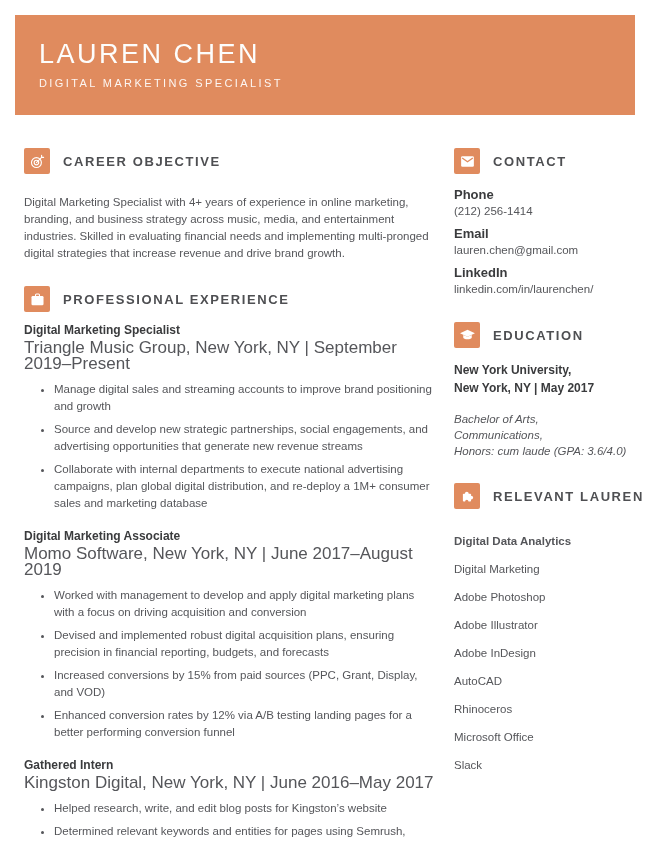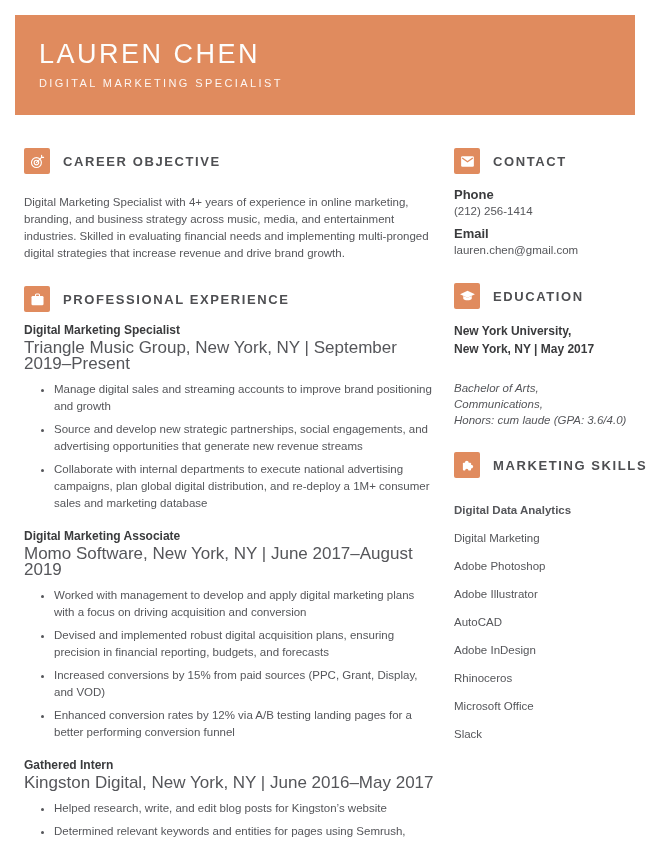--- a/index.html
+++ b/index.html
@@ -43,21 +43,21 @@
   
   .contact-list { margin-top:12px; }
   .contact-pair { margin-bottom:5px; }
   .contact-label { font-size:13px; font-weight:bold; color:var(--bold); line-height:17px; }
   .contact-value { font-size:11.5px; color:var(--body); line-height:17px; }
 
   
   .edu-header { margin-top:24px; }
   .edu-school { margin-top:13px; }
   .edu-school div { font-size:12px; font-weight:bold; color:var(--bold); line-height:18px; }
-  .edu-details { margin-top:22px; }
+  .edu-details { margin-top:14px; }
   .edu-details div { font-size:11.5px; font-style:italic; color:var(--body); line-height:16px; }
 
   
   .skills-header { margin-top:24px; }
   .skills-list { margin-top:0; }
   .skill-item { font-size:11.5px; color:var(--body); line-height:17px; margin-top:11px; }
   .skills-list .skill-item:first-child { margin-top:24px;font-weight:bold; }
 </style>
 </head>
 <body>
@@ -145,20 +145,24 @@
       </div>
       <div class="contact-list">
         <div class="contact-pair">
           <div class="contact-label">Phone</div>
           <div class="contact-value">(212) 256-1414</div>
         </div>
         <div class="contact-pair">
           <div class="contact-label">Email</div>
           <div class="contact-value">lauren.chen@gmail.com</div>
         </div>
+        <div class="contact-pair">
+          <div class="contact-label">LinkedIn</div>
+          <div class="contact-value">linkedin.com/in/laurenchen/</div>
+        </div>
       </div>
 
       <div class="section-header edu-header">
         <span class="icon-tile">
           <svg viewBox="0 0 24 24">
             <path d="M12 4L22.5 8.8 12 13.6 1.5 8.8Z" fill="#ffffff"></path>
             <path d="M6 11.2v3.6c0 1.4 2.7 2.6 6 2.6s6-1.2 6-2.6v-3.6l-6 2.7z" fill="#ffffff"></path>
           </svg>
         </span>
         <h2>EDUCATION</h2>
@@ -177,29 +181,29 @@
         <span class="icon-tile">
           <svg viewBox="0 0 24 24">
             <g fill="#ffffff">
               <rect x="5.5" y="8" width="11.5" height="11" rx="1.2"></rect>
               <circle cx="11" cy="8" r="2.7"></circle>
               <circle cx="17.2" cy="13.5" r="2.7"></circle>
             </g>
             <circle class="accent-fill" cx="11" cy="19" r="2.3"></circle>
           </svg>
         </span>
-        <h2>MARKETING SKILLS</h2>
+        <h2>RELEVANT LAUREN</h2>
       </div>
       <div class="skills-list">
         <div class="skill-item">Digital Data Analytics</div>
         <div class="skill-item">Digital Marketing</div>
         <div class="skill-item">Adobe Photoshop</div>
         <div class="skill-item">Adobe Illustrator</div>
+        <div class="skill-item">Adobe InDesign</div>
         <div class="skill-item">AutoCAD</div>
-        <div class="skill-item">Adobe InDesign</div>
         <div class="skill-item">Rhinoceros</div>
         <div class="skill-item">Microsoft Office</div>
         <div class="skill-item">Slack</div>
       </div>
 
     </div>
   </div>
 </div>
 
 </body></html>

